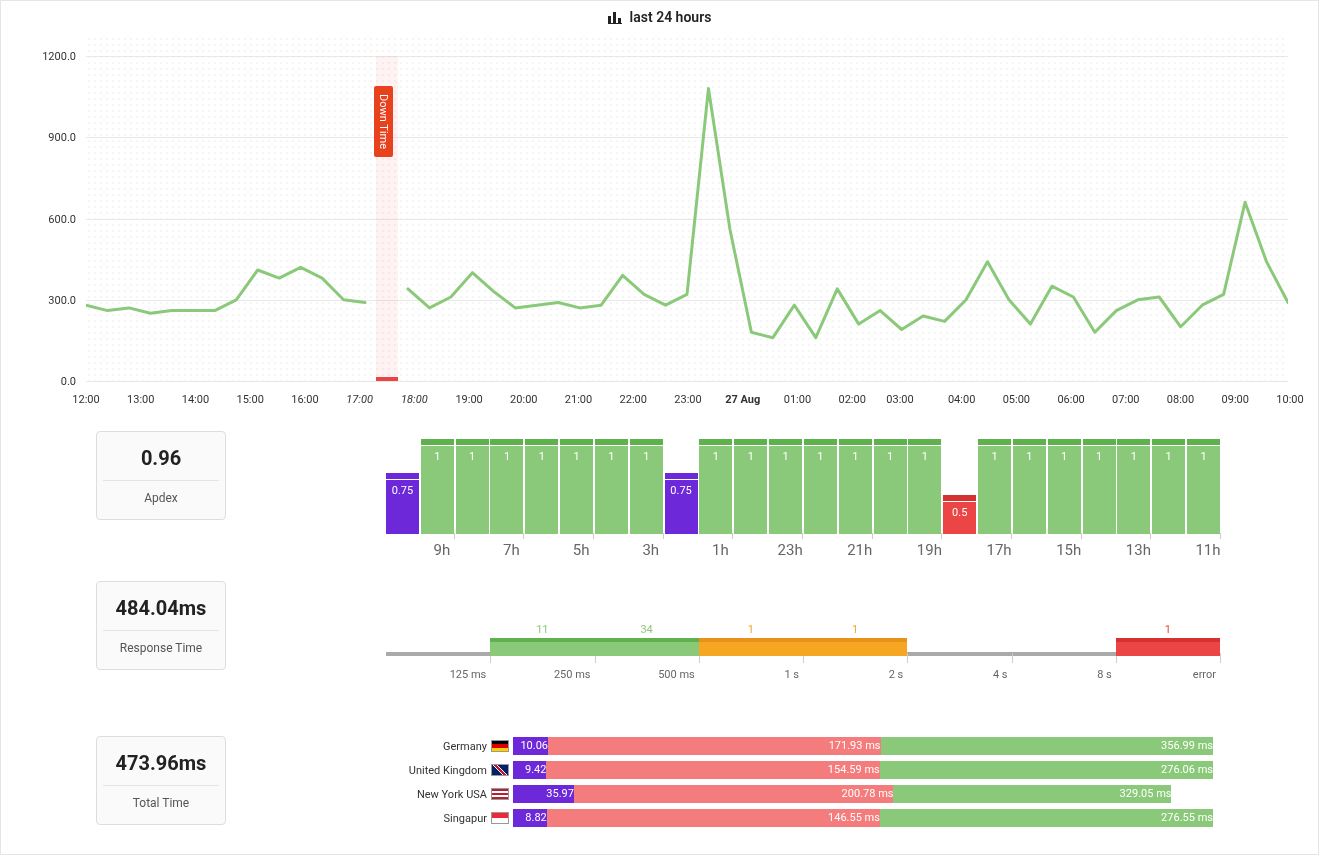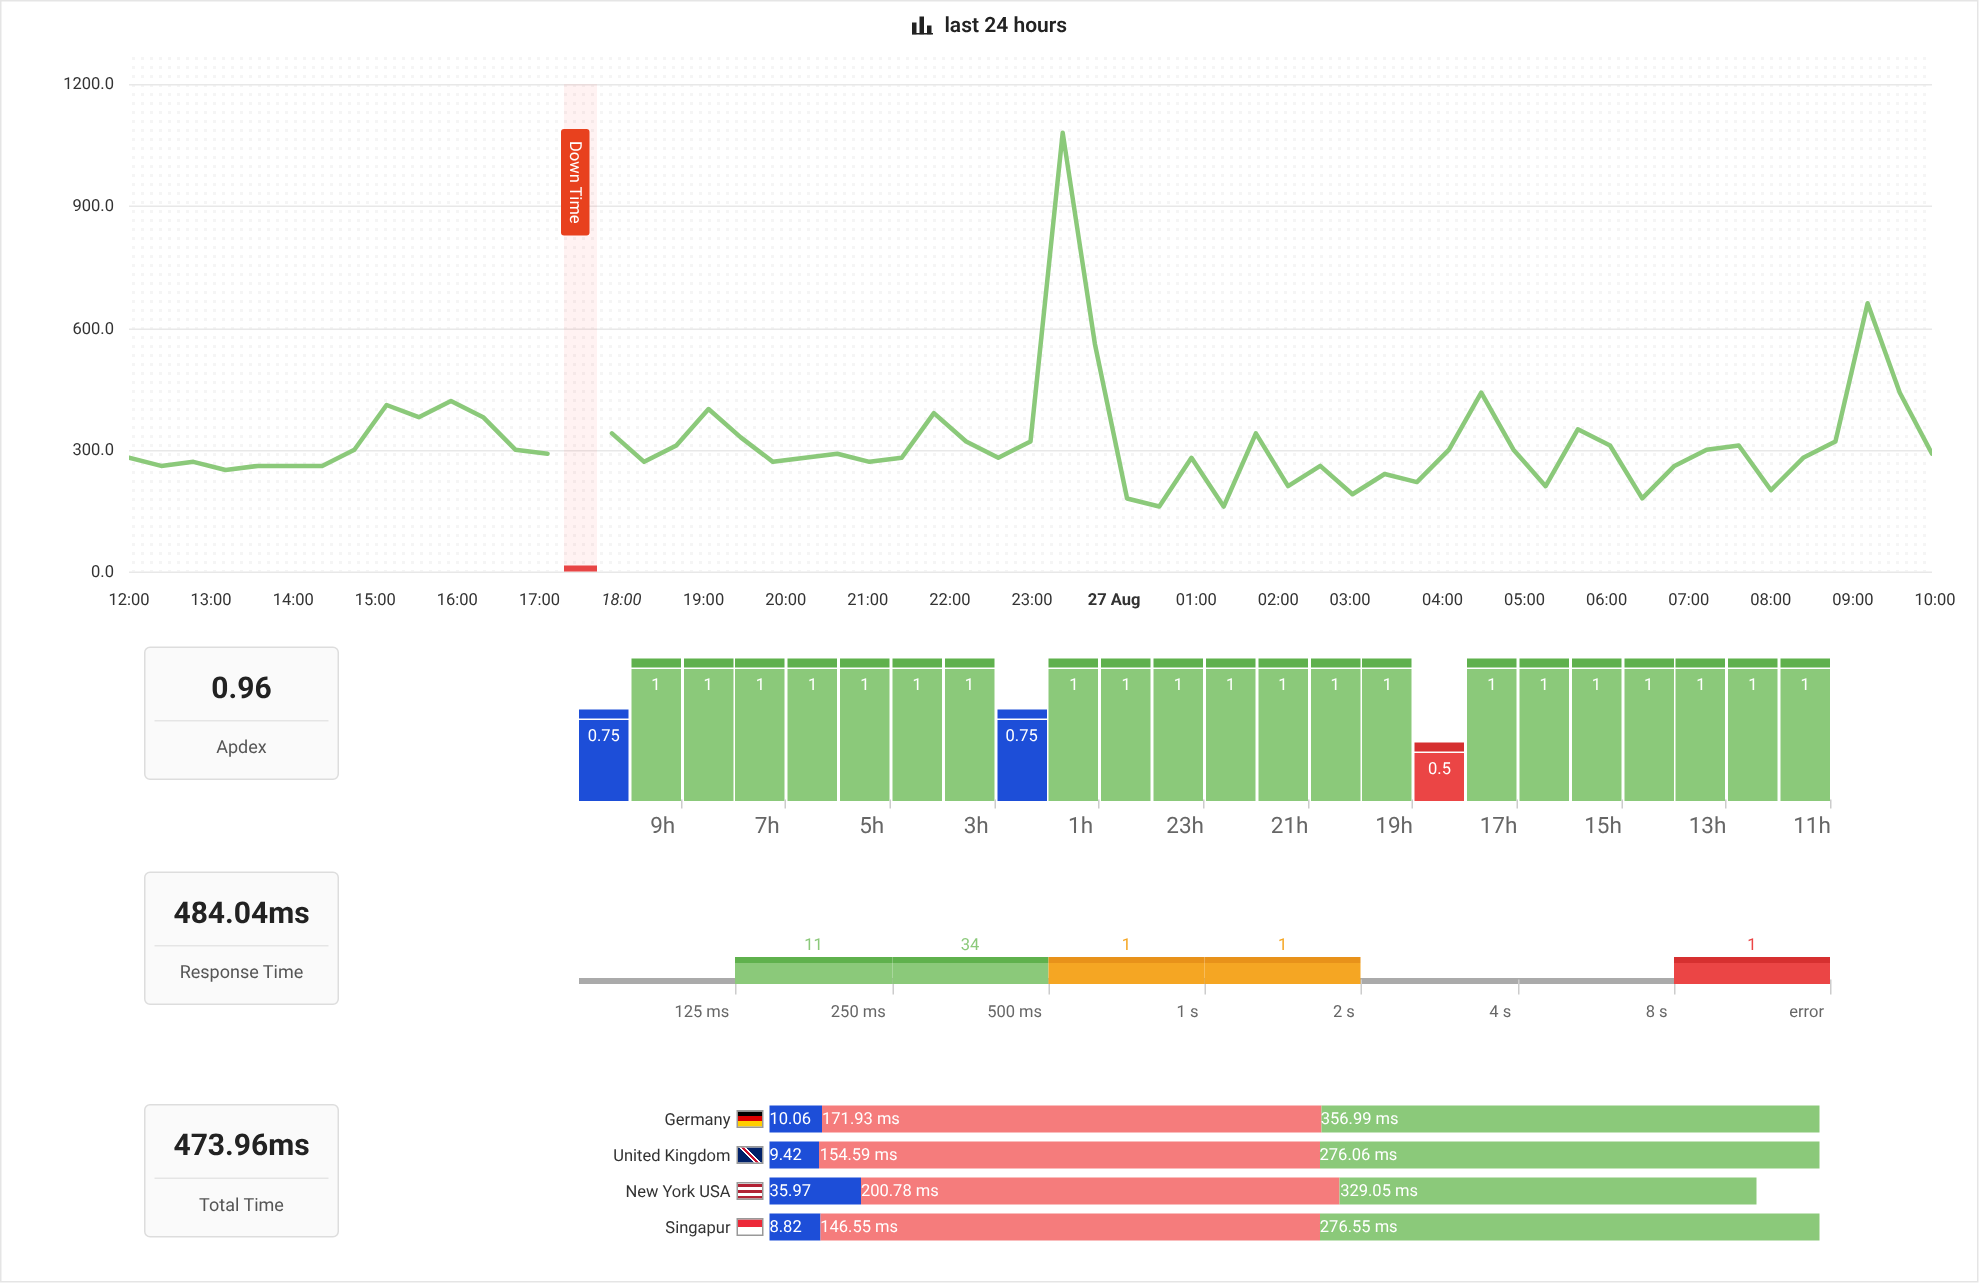--- a/index.html
+++ b/index.html
@@ -43,26 +43,26 @@
 .resp-seg .body{height:14px}
 .resp-count{position:absolute;bottom:45px;font-size:11px;transform:translateX(-50%)}
 .resp-tick{position:absolute;bottom:0;font-size:11px;color:#666}
 .resp-tickline{position:absolute;bottom:18px;width:1px;height:10px;background:#ccc}
 
 
 .loc-row{position:absolute;left:385px;right:100px}
 .loc-line{height:20px;margin-bottom:4px;display:flex;align-items:center}
 .loc-name{width:105px;text-align:right;font-size:11px;color:#333;padding-right:4px}
 .loc-flag{width:18px;height:12px;margin-right:4px;display:inline-block;border:1px solid #999}
-.loc-seg{height:18px;line-height:18px;text-align:left;font-size:11px;color:#fff}
+.loc-seg{height:18px;line-height:18px;text-align:right;font-size:11px;color:#fff}
 
 
 .c-green{background:#8bc97a}
 .c-green-d{background:#5fb14d}
-.c-yellow{background:#1d4ed8}
+.c-yellow{background:#6d28d9}
 .c-red{background:#eb4545}
 .c-red-d{background:#d63030}
 .c-coral{background:#f57c7c}
 </style>
 </head>
 <body>
 
 <div class="page">
 
   <div class="header">
@@ -85,21 +85,21 @@
        <div class="grid-line" style="top:182.5px"></div>
         <div class="y-tick" style="top:101.25px">900.0</div>
        <div class="grid-line" style="top:101.25px"></div>
         <div class="y-tick" style="top:20px">1200.0</div>
        <div class="grid-line" style="top:20px"></div>
         <div class="x-tick" style="left:55px;">12:00</div>
         <div class="x-tick" style="left:109.72727272727272px;">13:00</div>
         <div class="x-tick" style="left:164.45454545454544px;">14:00</div>
         <div class="x-tick" style="left:219.18181818181816px;">15:00</div>
         <div class="x-tick" style="left:273.9090909090909px;">16:00</div>
-        <div class="x-tick" style="left:328.6363636363636px;">17:00</div>
+        <div class="x-tick" style="left:328.6363636363636px;font-style:italic;">17:00</div>
         <div class="x-tick" style="left:383.3636363636363px;font-style:italic;">18:00</div>
         <div class="x-tick" style="left:438.09090909090907px;">19:00</div>
         <div class="x-tick" style="left:492.8181818181818px;">20:00</div>
         <div class="x-tick" style="left:547.5454545454545px;">21:00</div>
         <div class="x-tick" style="left:602.2727272727273px;">22:00</div>
         <div class="x-tick" style="left:657px;">23:00</div>
         <div class="x-tick" style="left:711.7272727272726px;font-weight:700">27 Aug</div>
         <div class="x-tick" style="left:766.4545454545455px;">01:00</div>
         <div class="x-tick" style="left:821.1818181818181px;">02:00</div>
         <div class="x-tick" style="left:869px;">03:00</div>

